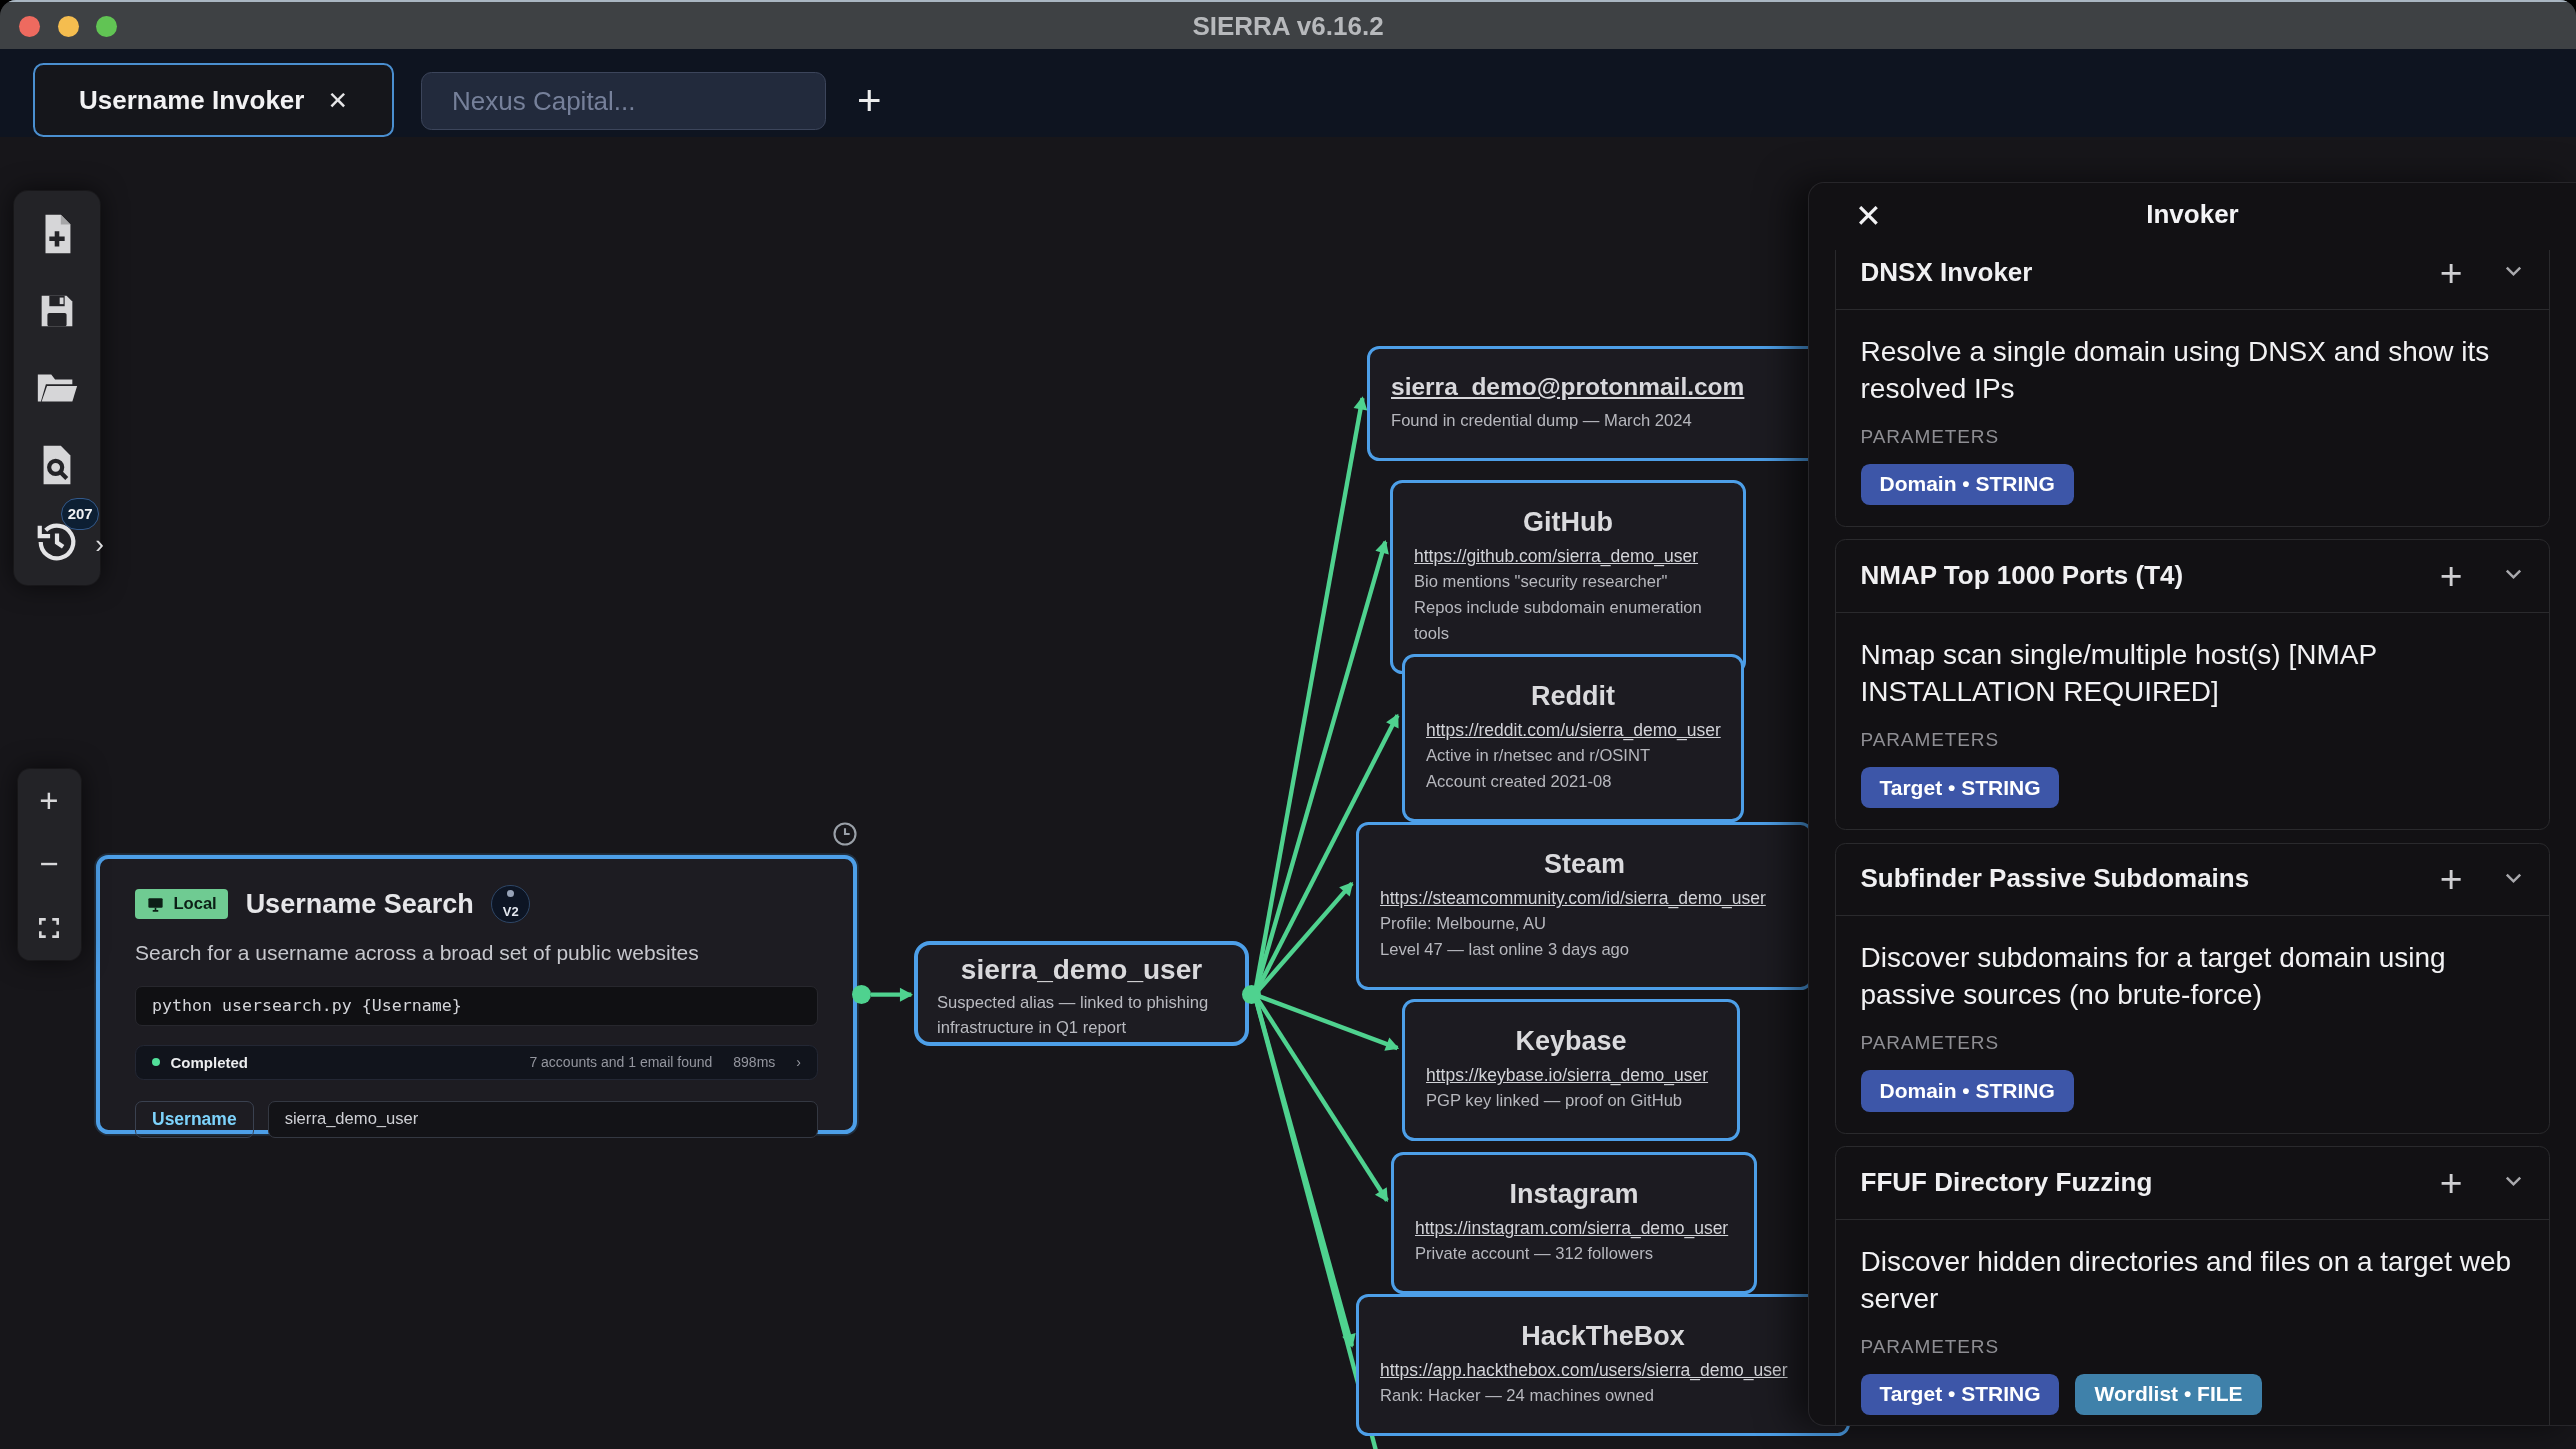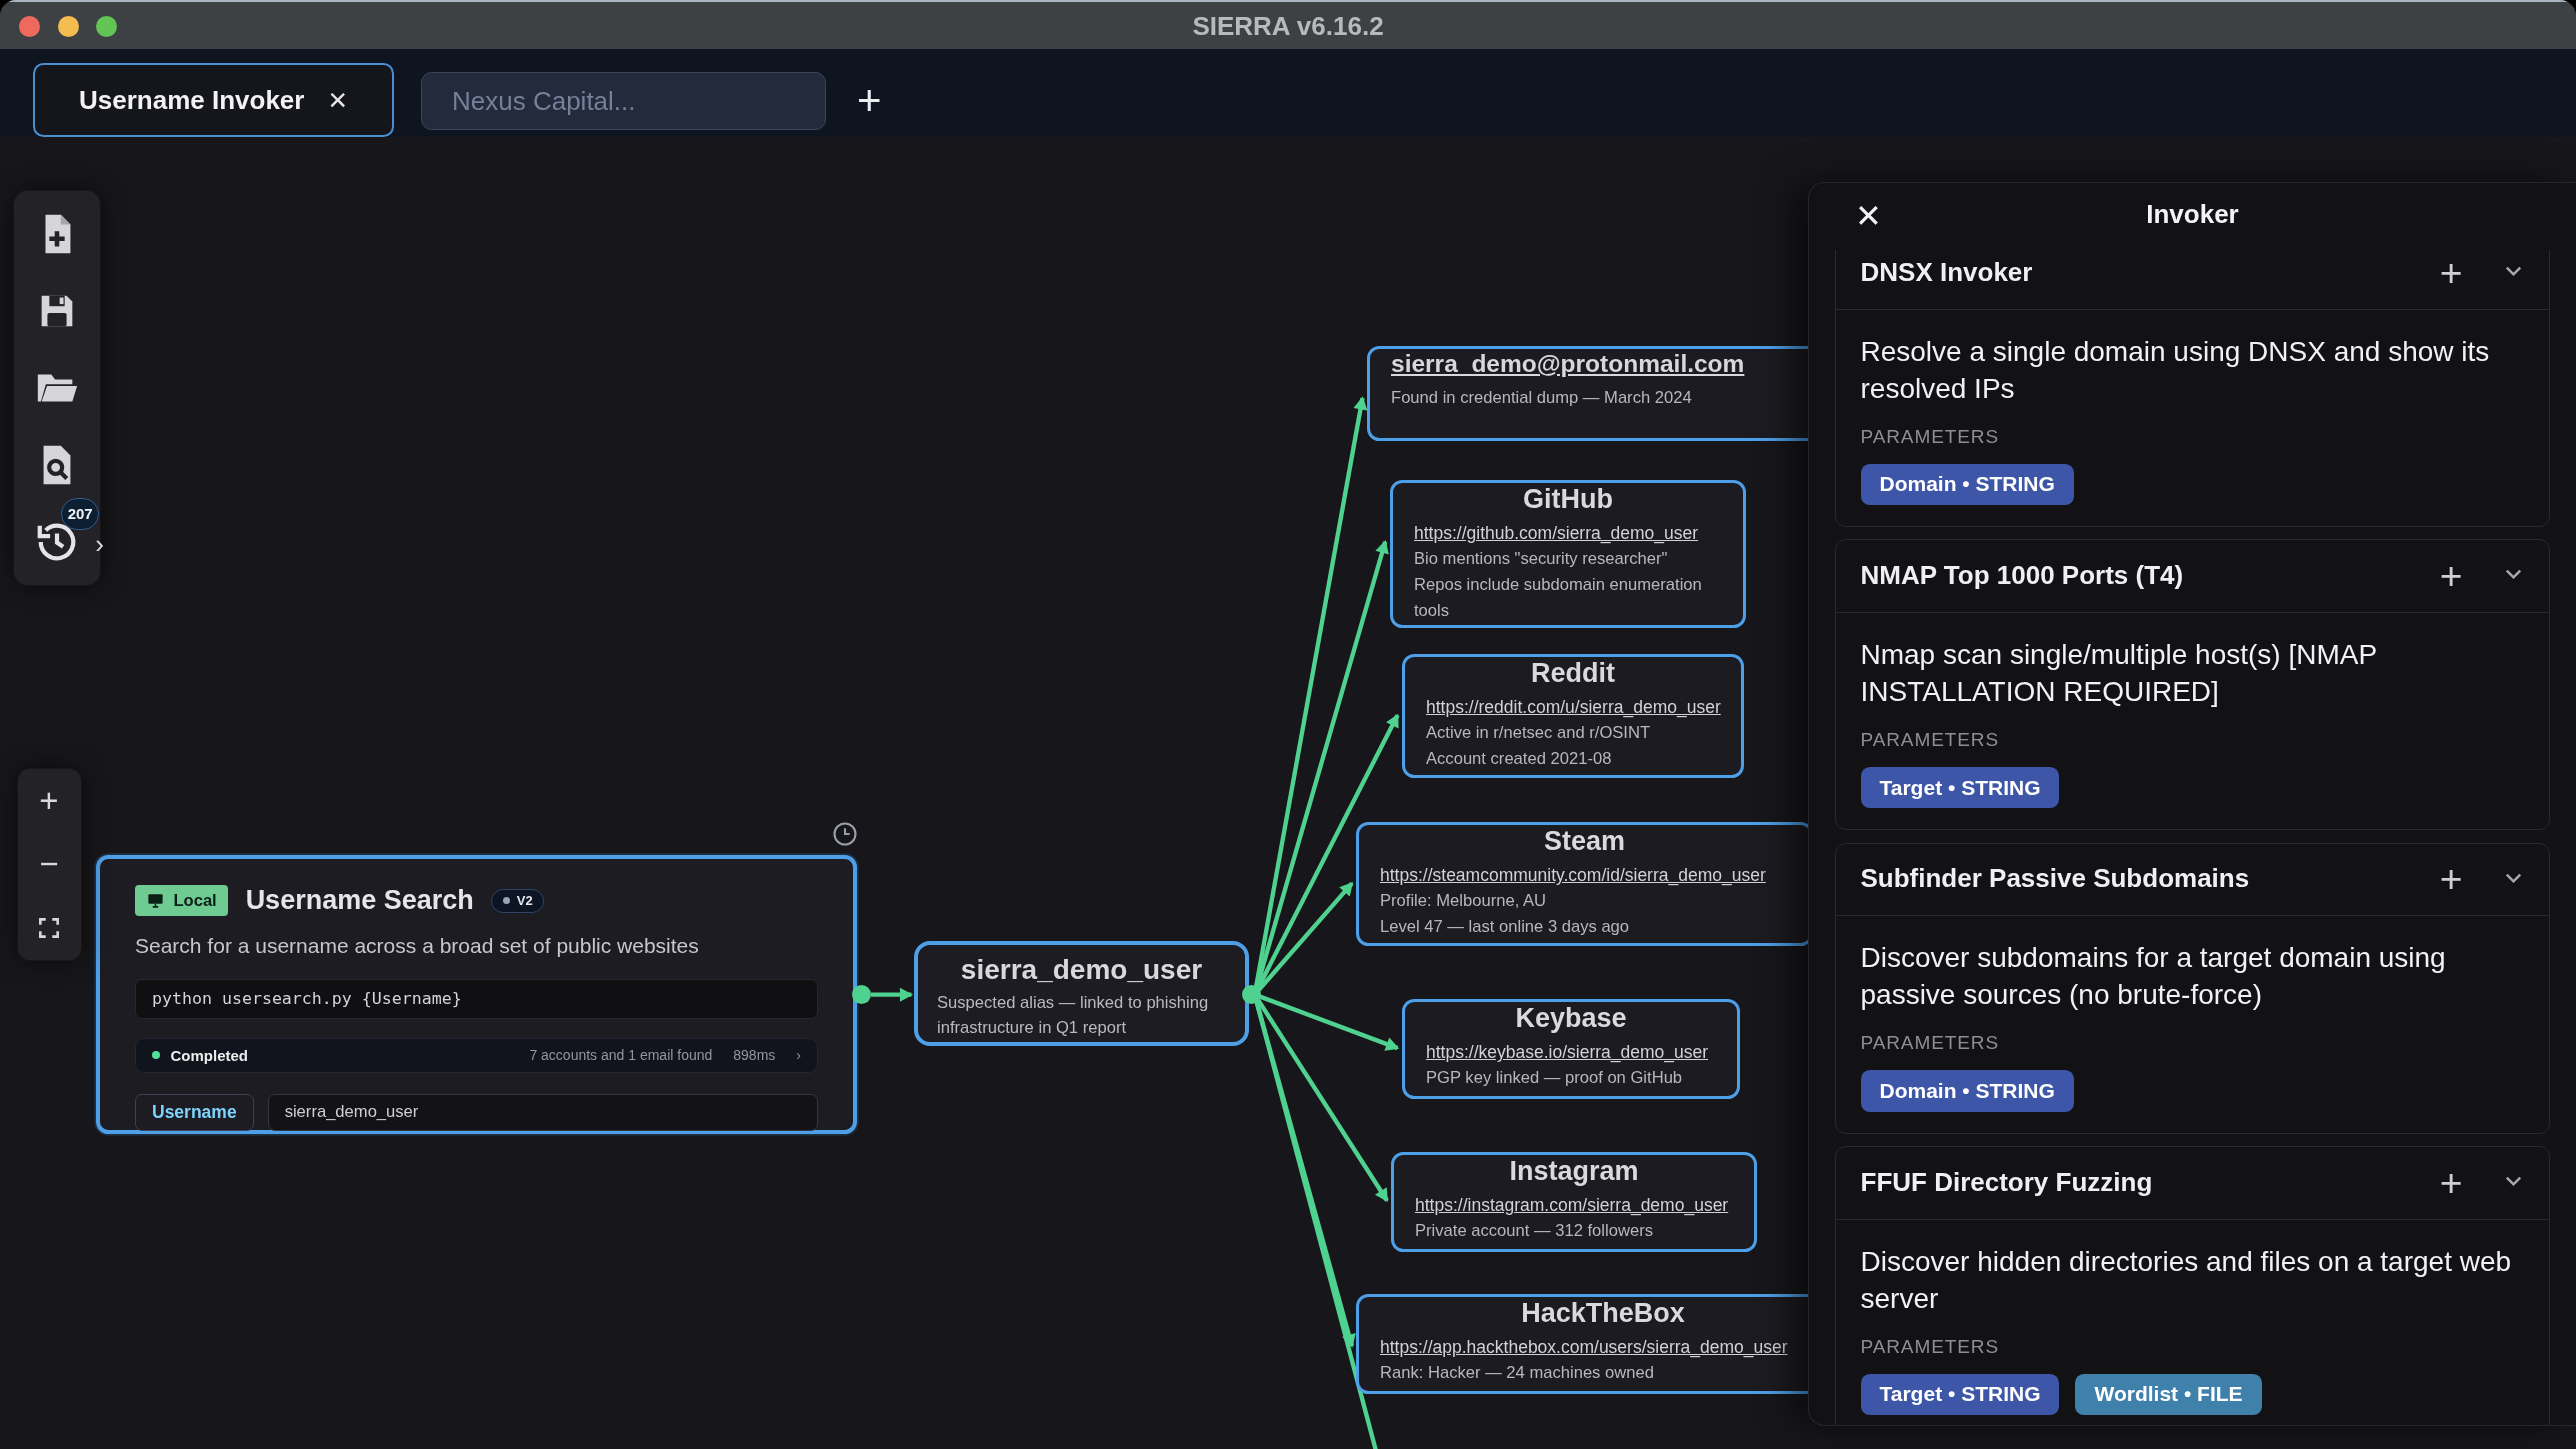--- a/index.html
+++ b/index.html
@@ -52,21 +52,21 @@
   
   .search-node { position:absolute; left:96px; top:718px; width:761px; height:279px; background:#1d1c22;
                  border:4.4px solid #4d9fe8; border-radius:12.3px; padding:26px 35px; z-index:2;
                  box-shadow:0 0 0 1.8px rgba(77,159,232,.18); }
   .usn-header { display:flex; align-items:center; gap:17.5px; margin-bottom:17.5px; }
   .local-badge { display:inline-flex; align-items:center; gap:8px; background:#6fcb92; color:#0c1f16;
                  font-weight:bold; font-size:16.6px; padding:5.3px 11.4px; border-radius:4px; }
   .local-badge svg { width:19px; height:19px; }
   .usn-title { font-size:27px; font-weight:bold; color:#e6e6e9; }
   .v2-pill { display:inline-flex; align-items:center; gap:7px; border:1.8px solid #2e4666; background:#0d1524;
-             border-radius:875px; padding:3.5px 10.5px; font-size:13px; font-weight:bold; color:#e2e6ee; }
+             border-radius:875px; padding:3.5px 10.5px; font-size:13px; font-weight:bold; color:#e2e6ee;flex-direction:column; }
   .v2-dot { width:7px; height:7px; border-radius:50%; background:#97a3b8; }
   .usn-desc { font-size:21px; color:#c6c7cd; margin-bottom:21px; }
   .usn-cmd { font-family:"DejaVu Sans Mono", monospace; font-size:16.6px; color:#d4d5da; background:#101013;
              border:1.8px solid #27272d; border-radius:7px; padding:9.6px 16px; margin-bottom:19px; }
   .usn-status { display:flex; justify-content:space-between; align-items:center; background:#11141c;
                 border:1.8px solid #232734; border-radius:8.8px; padding:8px 16px; margin-bottom:21px; }
   .status-left { display:flex; align-items:center; gap:10.5px; font-size:15px; font-weight:bold; color:#ecedef; }
   .status-dot { width:8px; height:8px; border-radius:50%; background:#52e09a; }
   .status-right { display:flex; gap:21px; color:#94969f; font-size:14px; }
   .usn-params { display:flex; gap:14px; }
@@ -78,21 +78,21 @@
 
   
   .alias-node { position:absolute; left:914px; top:804px; width:335px; height:105px; background:#1d1c22;
                 border:4.4px solid #4d9fe8; border-radius:16px; padding:8.8px 19px; z-index:2; }
   .alias-title { font-size:28px; font-weight:bold; color:#d9d9dc; text-align:center; margin-bottom:5.3px; }
   .alias-desc { font-size:16.6px; color:#b9bac0; line-height:24.5px; }
   .dot { position:absolute; width:19px; height:19px; border-radius:50%; background:#4fd28f; z-index:3; }
 
   
   .rnode { position:absolute; background:#1c1b21; border:3.5px solid #4d9fe8; border-radius:12.3px;
-           padding:1px 21px; z-index:2; }
+           padding:24px 21px; z-index:2; }
   .rnode-title { font-size:27px; font-weight:bold; color:#dadadd; text-align:center; margin-bottom:5.3px; }
   .rnode-title.as-link { font-size:24.5px; text-decoration:underline; text-align:left; color:#d8d8dc; margin-bottom:7px; }
   .rnode-link { font-size:17.5px; color:#d2d3d8; text-decoration:underline; line-height:26px; }
   .rnode-line { font-size:16.6px; color:#b7b8be; line-height:26px; }
 
   
   .invoker { position:absolute; left:1808px; top:182px; width:768px; height:1244px; background:#121114;
              border:0.9px solid #27262a; border-right:none; border-radius:16px 0 0 16px; z-index:10;
              box-shadow:-16px 0 35px rgba(0,0,0,.55); }
   .inv-header { position:relative; height:67px; }

